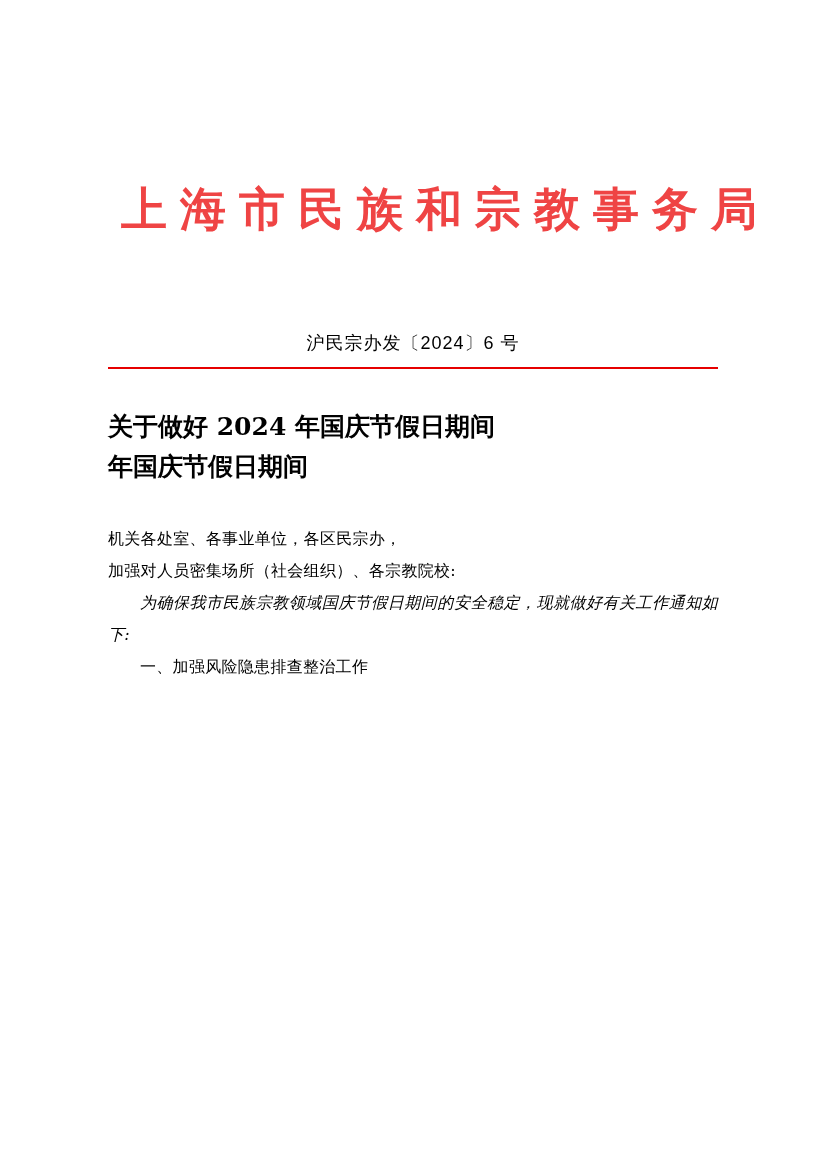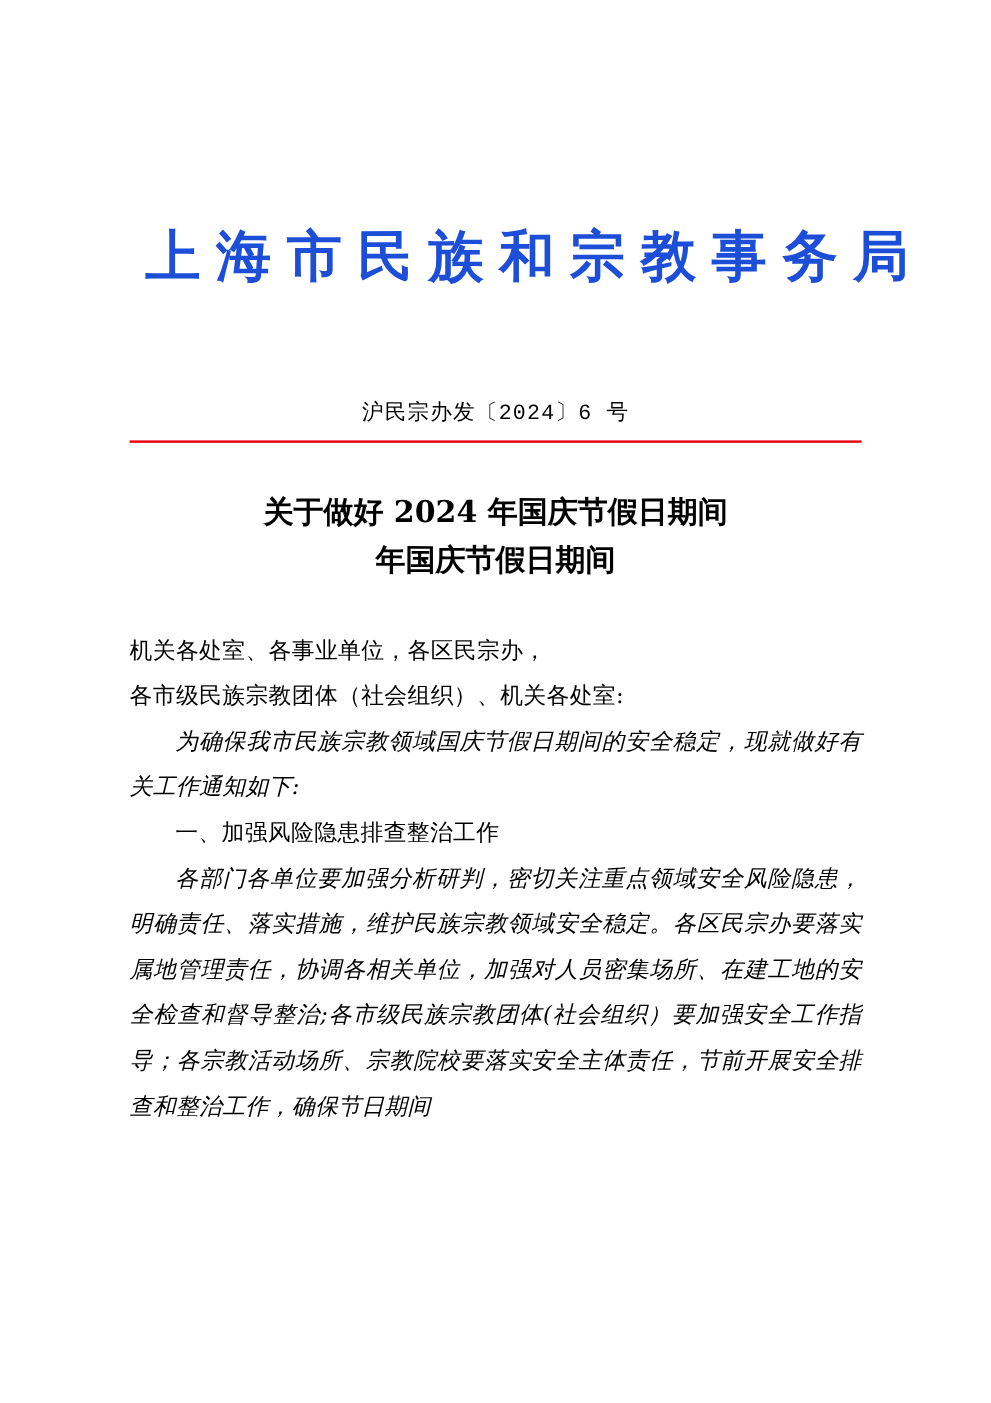--- a/index.html
+++ b/index.html
@@ -18,53 +18,52 @@
   .page {
     width: 826px;
     height: 1169px;
     box-sizing: border-box;
     padding: 0 108px;
     position: relative;
   }
   .masthead {
     margin-top: 185px;
     text-align: center;
-    color: #1d4ed8;
-    font-family: Liberation Sans, sans-serif;
+    color: #ef4444;
+    font-family: Liberation Mono, monospace;
     font-weight: bold;
     font-size: 46px;
     letter-spacing: 13px;
     text-indent: 13px;
     line-height: 1.25;
     white-space: nowrap;
   }
   .doc-number {
     margin-top: 88px;
     text-align: center;
     font-size: 18px;
     letter-spacing: 1px;
-    font-family: Liberation Mono, monospace;
+    font-family: Liberation Sans, sans-serif;
   }
   .red-rule {
     margin-top: 12px;
     height: 2.5px;
     background: #e60000;
     width: 100%;
   }
   .doc-title {
     margin-top: 38px;
-    text-align: center;
     font-size: 25px;
     font-weight: bold;
     line-height: 1.6;
     font-family: "DejaVu Serif", "Liberation Serif", serif;
   }
   .body-block {
     margin-top: 36px;
-    font-size: 19px;
+    font-size: 16px;
     line-height: 2.0;
     letter-spacing: 0.3px;
     font-family: "DejaVu Serif", "Liberation Serif", serif;
     text-align: justify;
   }
   .body-block p {
     margin: 0;
   }
   .indent {
     text-indent: 2em;
@@ -86,19 +85,18 @@
 
   <div class="red-rule"></div>
 
   <div class="doc-title">
     <div>关于做好 2024 年国庆节假日期间</div>
     <div>年国庆节假日期间</div>
   </div>
 
   <div class="body-block">
     <p>机关各处室、各事业单位，各区民宗办，</p>
-    <p>各市级民族宗教团体（社会组织）、机关各处室:</p>
+    <p>加强对人员密集场所（社会组织）、各宗教院校:</p>
     <p class="indent"><span>为确保我市民族宗教领域国庆节假日期间的安全稳定，现就</span><span>做好有关工作通知如下:</span></p>
     <p class="section-heading">一、加强风险隐患排查整治工作</p>
-    <p class="indent">各部门各单位要加强分析研判，密切关注重点领域安全风险隐患，明确责任、落实措施，维护民族宗教领域安全稳定。各区民宗办要落实属地管理责任，协调各相关单位，加强对人员密集场所、在建工地的安全检查和督导整治;各市级民族宗教团体(社会组织）要加强安全工作指导；各宗教活动场所、宗教院校要落实安全主体责任，节前开展安全排查和整治工作，确保节日期间</p>
   </div>
 
 </div>
 
 </body></html>

